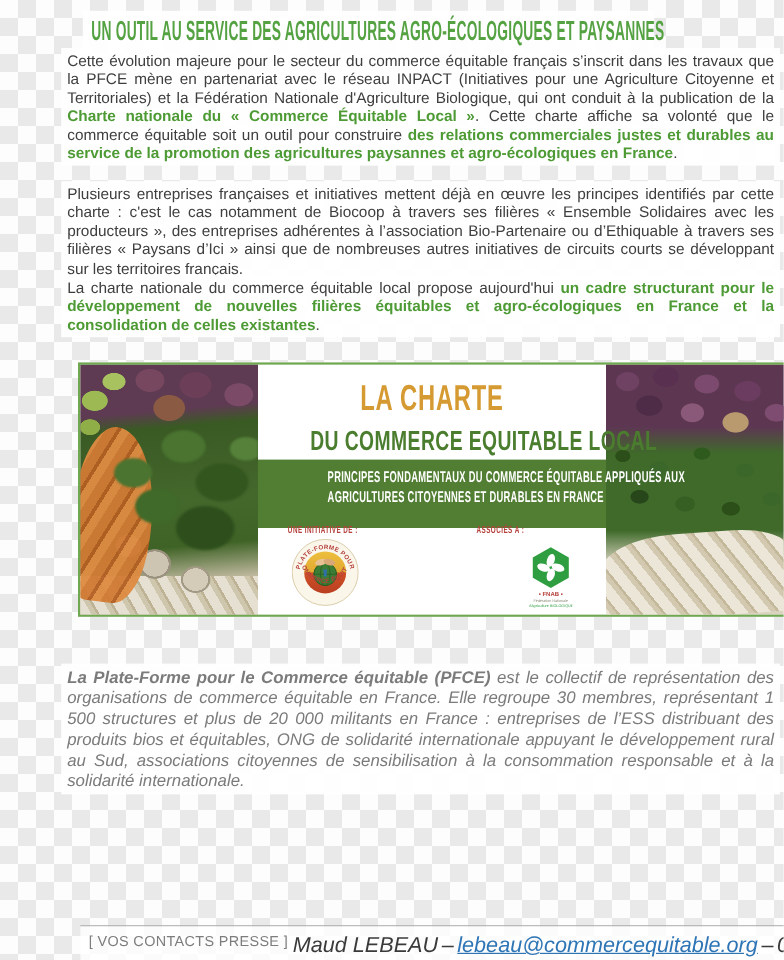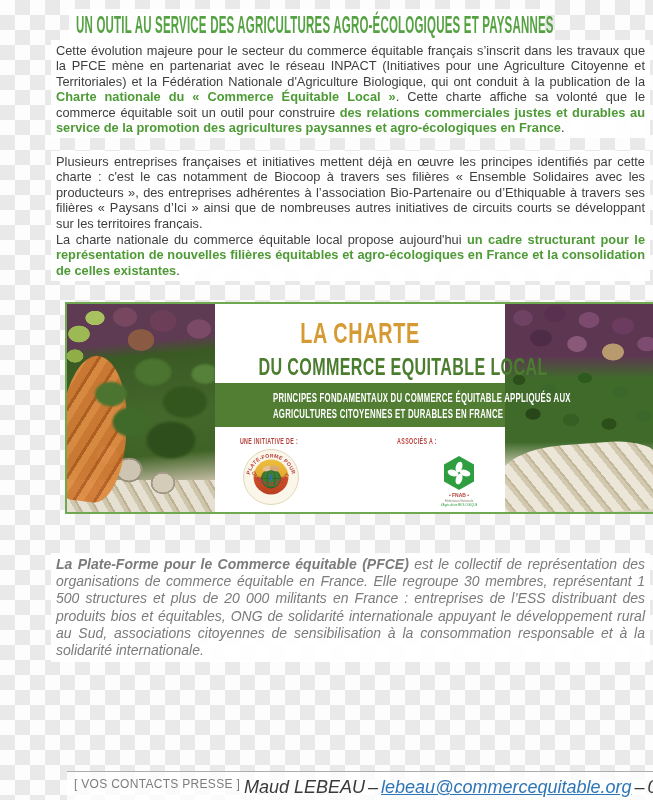--- a/index.html
+++ b/index.html
@@ -110,21 +110,21 @@
   .b-title1{
     position:absolute;top:12px;left:0;width:100%;text-align:center;white-space:nowrap;
     font-weight:bold;font-size:30px;color:var(--c_orange);
     transform:scaleX(.66);transform-origin:50% 50%;letter-spacing:1px;
   }
   .b-title2{
     position:absolute;top:50px;left:0;width:100%;text-align:center;white-space:nowrap;
     font-weight:bold;font-size:23px;color:var(--c_title_green);
     transform:scaleX(.7);transform-origin:50% 50%;letter-spacing:.5px;
   }
-  .b-band{position:absolute;top:79px;left:0;width:100%;height:44px;background:var(--c_band_bg);}
+  .b-band{position:absolute;top:79px;left:0;width:100%;height:57px;background:var(--c_band_bg);}
   .band-line{
     position:absolute;left:0;width:100%;text-align:center;white-space:nowrap;
     font-weight:bold;font-size:13px;color:#ffffff;
     transform:scaleX(.6);transform-origin:50% 50%;letter-spacing:.4px;
   }
   .band-line1{top:7px;}
   .band-line2{top:23px;}
   .logo-label{
     position:absolute;top:132px;white-space:nowrap;text-align:center;
     font-weight:bold;font-size:8.5px;color:var(--c_label_red);
@@ -149,21 +149,21 @@
 <body>
 
 <div class="page">
 
   <div class="heading-block">
     <div class="heading-text">UN OUTIL AU SERVICE DES AGRICULTURES AGRO-ÉCOLOGIQUES ET PAYSANNES</div>
   </div>
 
   <div class="para p1"><span class="run-plain">Cette évolution majeure pour le secteur du commerce équitable français s’inscrit dans les travaux que la PFCE mène en partenariat avec le réseau INPACT (Initiatives pour une Agriculture Citoyenne et Territoriales) et la Fédération Nationale d'Agriculture Biologique, qui ont conduit à la publication de la </span><span class="run-green">Charte nationale du « Commerce Équitable Local »</span><span class="run-plain">. Cette charte affiche sa volonté que le commerce équitable soit un outil pour construire </span><span class="run-green">des relations commerciales justes et durables au service de la promotion des agricultures paysannes et agro-écologiques en France</span><span class="run-plain">.</span></div>
   <div class="para p2"><span class="run-plain">Plusieurs entreprises françaises et initiatives mettent déjà en œuvre les principes identifiés par cette charte : c'est le cas notamment de Biocoop à travers ses filières « Ensemble Solidaires avec les producteurs », des entreprises adhérentes à l’association Bio-Partenaire ou d’Ethiquable à travers ses filières « Paysans d’Ici » ainsi que de nombreuses autres initiatives de circuits courts se développant sur les territoires français.</span></div>
-  <div class="para p3"><span class="run-plain">La charte nationale du commerce équitable local propose aujourd'hui </span><span class="run-green">un cadre structurant pour le représentation de nouvelles filières équitables et agro-écologiques en France et la consolidation de celles existantes</span><span class="run-plain">.</span></div>
+  <div class="para p3"><span class="run-plain">La charte nationale du commerce équitable local propose aujourd'hui </span><span class="run-green">un cadre structurant pour le développement de nouvelles filières équitables et agro-écologiques en France et la consolidation de celles existantes</span><span class="run-plain">.</span></div>
 
   <div class="banner">
     <div class="photo photo-left"></div>
     <div class="photo photo-right"></div>
 
     <div class="b-center">
       <div class="b-title1">LA CHARTE</div>
       <div class="b-title2">DU COMMERCE EQUITABLE LOCAL</div>
 
       <div class="b-band">

